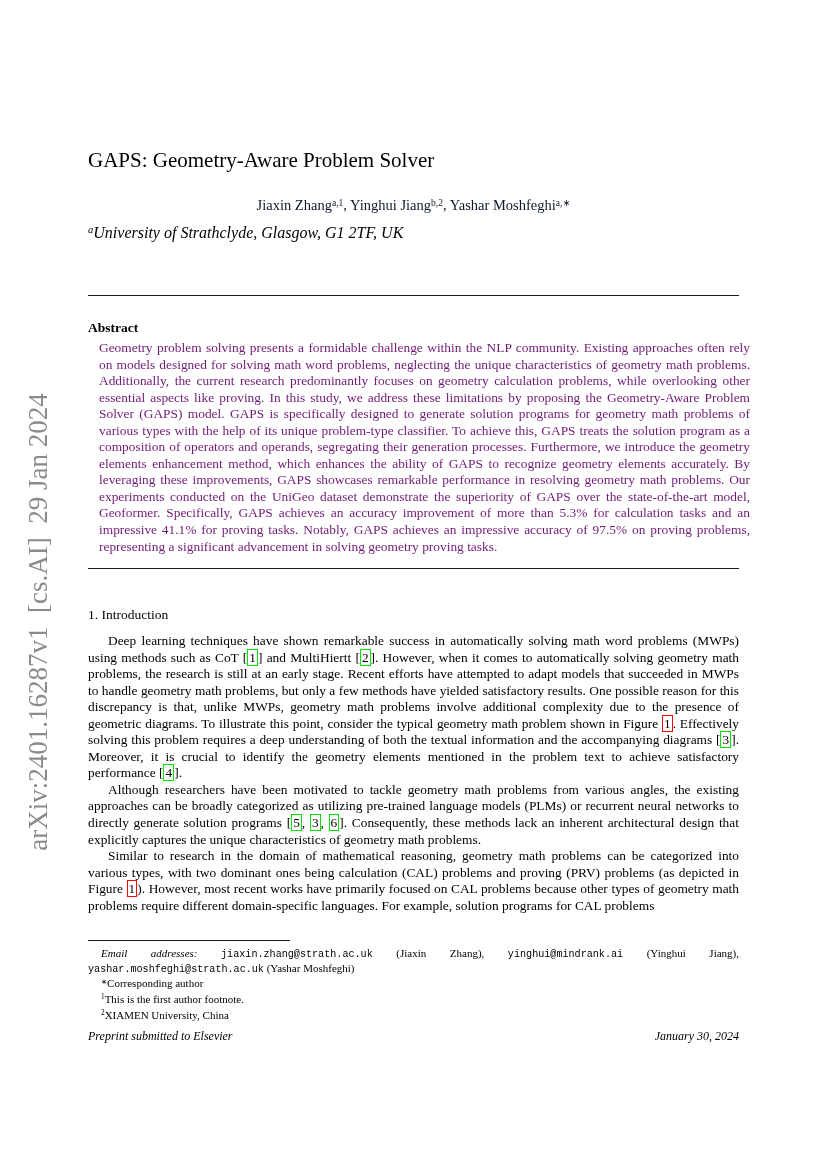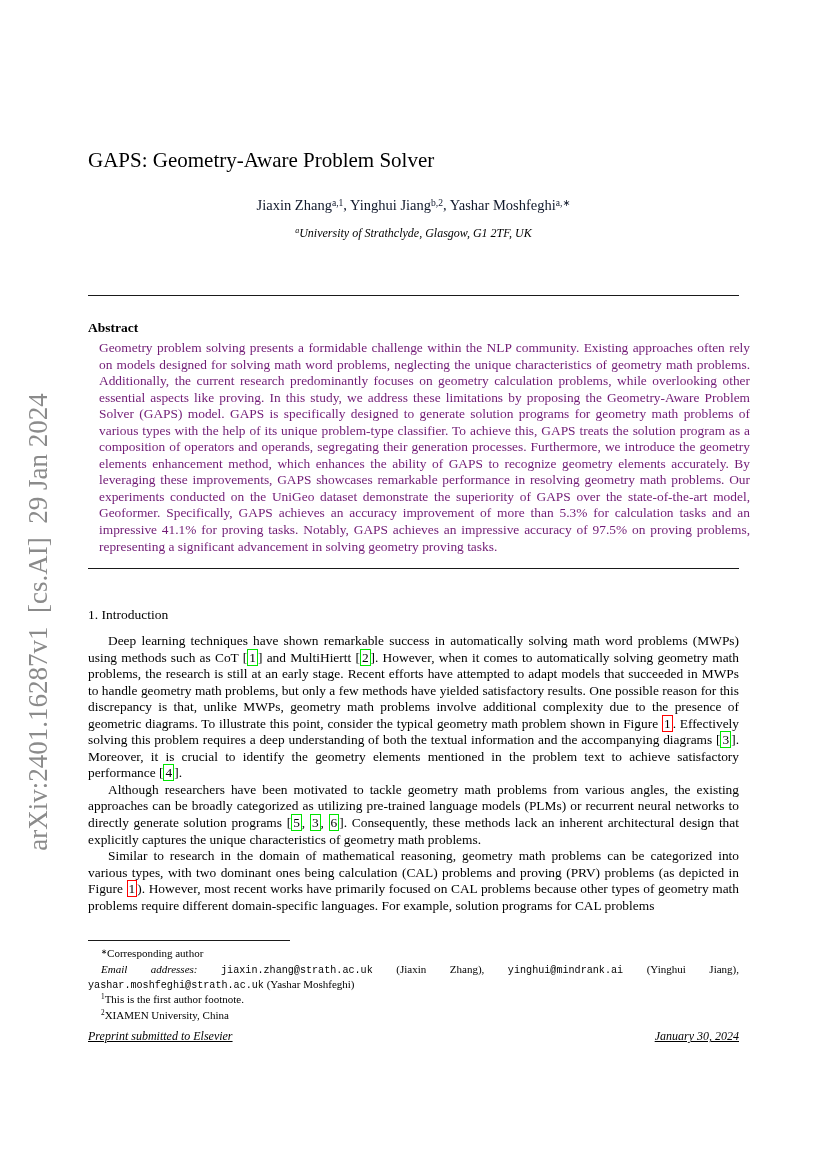--- a/index.html
+++ b/index.html
@@ -31,21 +31,21 @@
   .title {
     position:absolute; top:148px; left:0; width:100%;
     text-align:left; font-size:21px; font-weight:normal; color:#000;
   }
   .authors {
     position:absolute; top:197px; left:0; width:100%;
     text-align:center; font-size:14.5px; color:#0f172a;
   }
   .affils {
     position:absolute; top:226px; left:0; width:100%;
-    text-align:center; font-style:italic; font-size:12px; line-height:14px; color:#000;
+    text-align:left; font-style:italic; font-size:16px; line-height:14px; color:#000;
   }
 
   .rule { position:absolute; left:0; width:100%; height:1.4px; background:#1a1a1a; }
   .rule-top { top:295px; }
   .rule-bottom { top:568px; }
 
   .abs-head {
     position:absolute; top:314px; left:0;
     font-size:13.5px; font-weight:bold; color:#000;margin-top:6px;
   }
@@ -67,21 +67,21 @@
   .fn-rule { position:absolute; top:940px; left:0; width:202px; height:1.2px; background:#1a1a1a; }
   .footnotes {
     position:absolute; top:947px; left:0; width:100%;
     font-size:11px; line-height:13.9px; text-align:justify; color:#000;
   }
   .fn { text-indent:13px; }
 
   .footer {
     position:absolute; top:1029px; left:0; width:100%;
     display:flex; justify-content:space-between;
-    font-style:italic; font-size:12px; color:#000;text-decoration:underline;
+    font-style:italic; font-size:12px; color:#000;
   }
 
   
   .run-cite { border:1.3px solid #00e400; padding:0 1px; }
   .run-fig  { border:1.3px solid #ff0000; padding:0 1px; }
   .run-sup  { font-size:66%; position:relative; top:-0.45em; }
   .run-mono { font-family:"Liberation Mono","DejaVu Sans Mono",monospace; font-size:92%; white-space:nowrap; }
   .run-i    { font-style:italic; }
 </style>
 </head>
@@ -110,22 +110,22 @@
 
     <div class="body-text">
       <p class="para"><span class="run-t">Deep learning techniques have shown remarkable success in automatically solving math word problems (MWPs) using methods such as CoT [</span><span class="run-cite">1</span><span class="run-t">] and MultiHiertt [</span><span class="run-cite">2</span><span class="run-t">]. However, when it comes to automatically solving geometry math problems, the research is still at an early stage. Recent efforts have attempted to adapt models that succeeded in MWPs to handle geometry math problems, but only a few methods have yielded satisfactory results. One possible reason for this discrepancy is that, unlike MWPs, geometry math problems involve additional complexity due to the presence of geometric diagrams. To illustrate this point, consider the typical geometry math problem shown in Figure </span><span class="run-fig">1</span><span class="run-t">. Effectively solving this problem requires a deep understanding of both the textual information and the accompanying diagrams [</span><span class="run-cite">3</span><span class="run-t">]. Moreover, it is crucial to identify the geometry elements mentioned in the problem text to achieve satisfactory performance [</span><span class="run-cite">4</span><span class="run-t">].</span></p>
       <p class="para"><span class="run-t">Although researchers have been motivated to tackle geometry math problems from various angles, the existing approaches can be broadly categorized as utilizing pre-trained language models (PLMs) or recurrent neural networks to directly generate solution programs [</span><span class="run-cite">5</span><span class="run-t">, </span><span class="run-cite">3</span><span class="run-t">, </span><span class="run-cite">6</span><span class="run-t">]. Consequently, these methods lack an inherent architectural design that explicitly captures the unique characteristics of geometry math problems.</span></p>
       <p class="para"><span class="run-t">Similar to research in the domain of mathematical reasoning, geometry math problems can be categorized into various types, with two dominant ones being calculation (CAL) problems and proving (PRV) problems (as depicted in Figure </span><span class="run-fig">1</span><span class="run-t">). However, most recent works have primarily focused on CAL problems because other types of geometry math problems require different domain-specific languages. For example, solution programs for CAL problems</span></p>
     </div>
 
     <div class="fn-rule"></div>
 
     <div class="footnotes">
+      <p class="fn"><span class="run-i">Email addresses: </span><span class="run-mono">jiaxin.zhang@strath.ac.uk</span><span class="run-t"> (Jiaxin Zhang), </span><span class="run-mono">yinghui@mindrank.ai</span><span class="run-t"> (Yinghui Jiang), </span><span class="run-mono">yashar.moshfeghi@strath.ac.uk</span><span class="run-t"> (Yashar Moshfeghi)</span></p>
       <p class="fn"><span class="run-sup">∗</span><span class="run-t">Corresponding author</span></p>
-      <p class="fn"><span class="run-i">Email addresses: </span><span class="run-mono">jiaxin.zhang@strath.ac.uk</span><span class="run-t"> (Jiaxin Zhang), </span><span class="run-mono">yinghui@mindrank.ai</span><span class="run-t"> (Yinghui Jiang), </span><span class="run-mono">yashar.moshfeghi@strath.ac.uk</span><span class="run-t"> (Yashar Moshfeghi)</span></p>
       <p class="fn"><span class="run-sup">1</span><span class="run-t">This is the first author footnote.</span></p>
       <p class="fn"><span class="run-sup">2</span><span class="run-t">XIAMEN University, China</span></p>
     </div>
 
     <div class="footer">
       <span class="f-left">Preprint submitted to Elsevier</span>
       <span class="f-right">January 30, 2024</span>
     </div>
   </div>
 </div>

